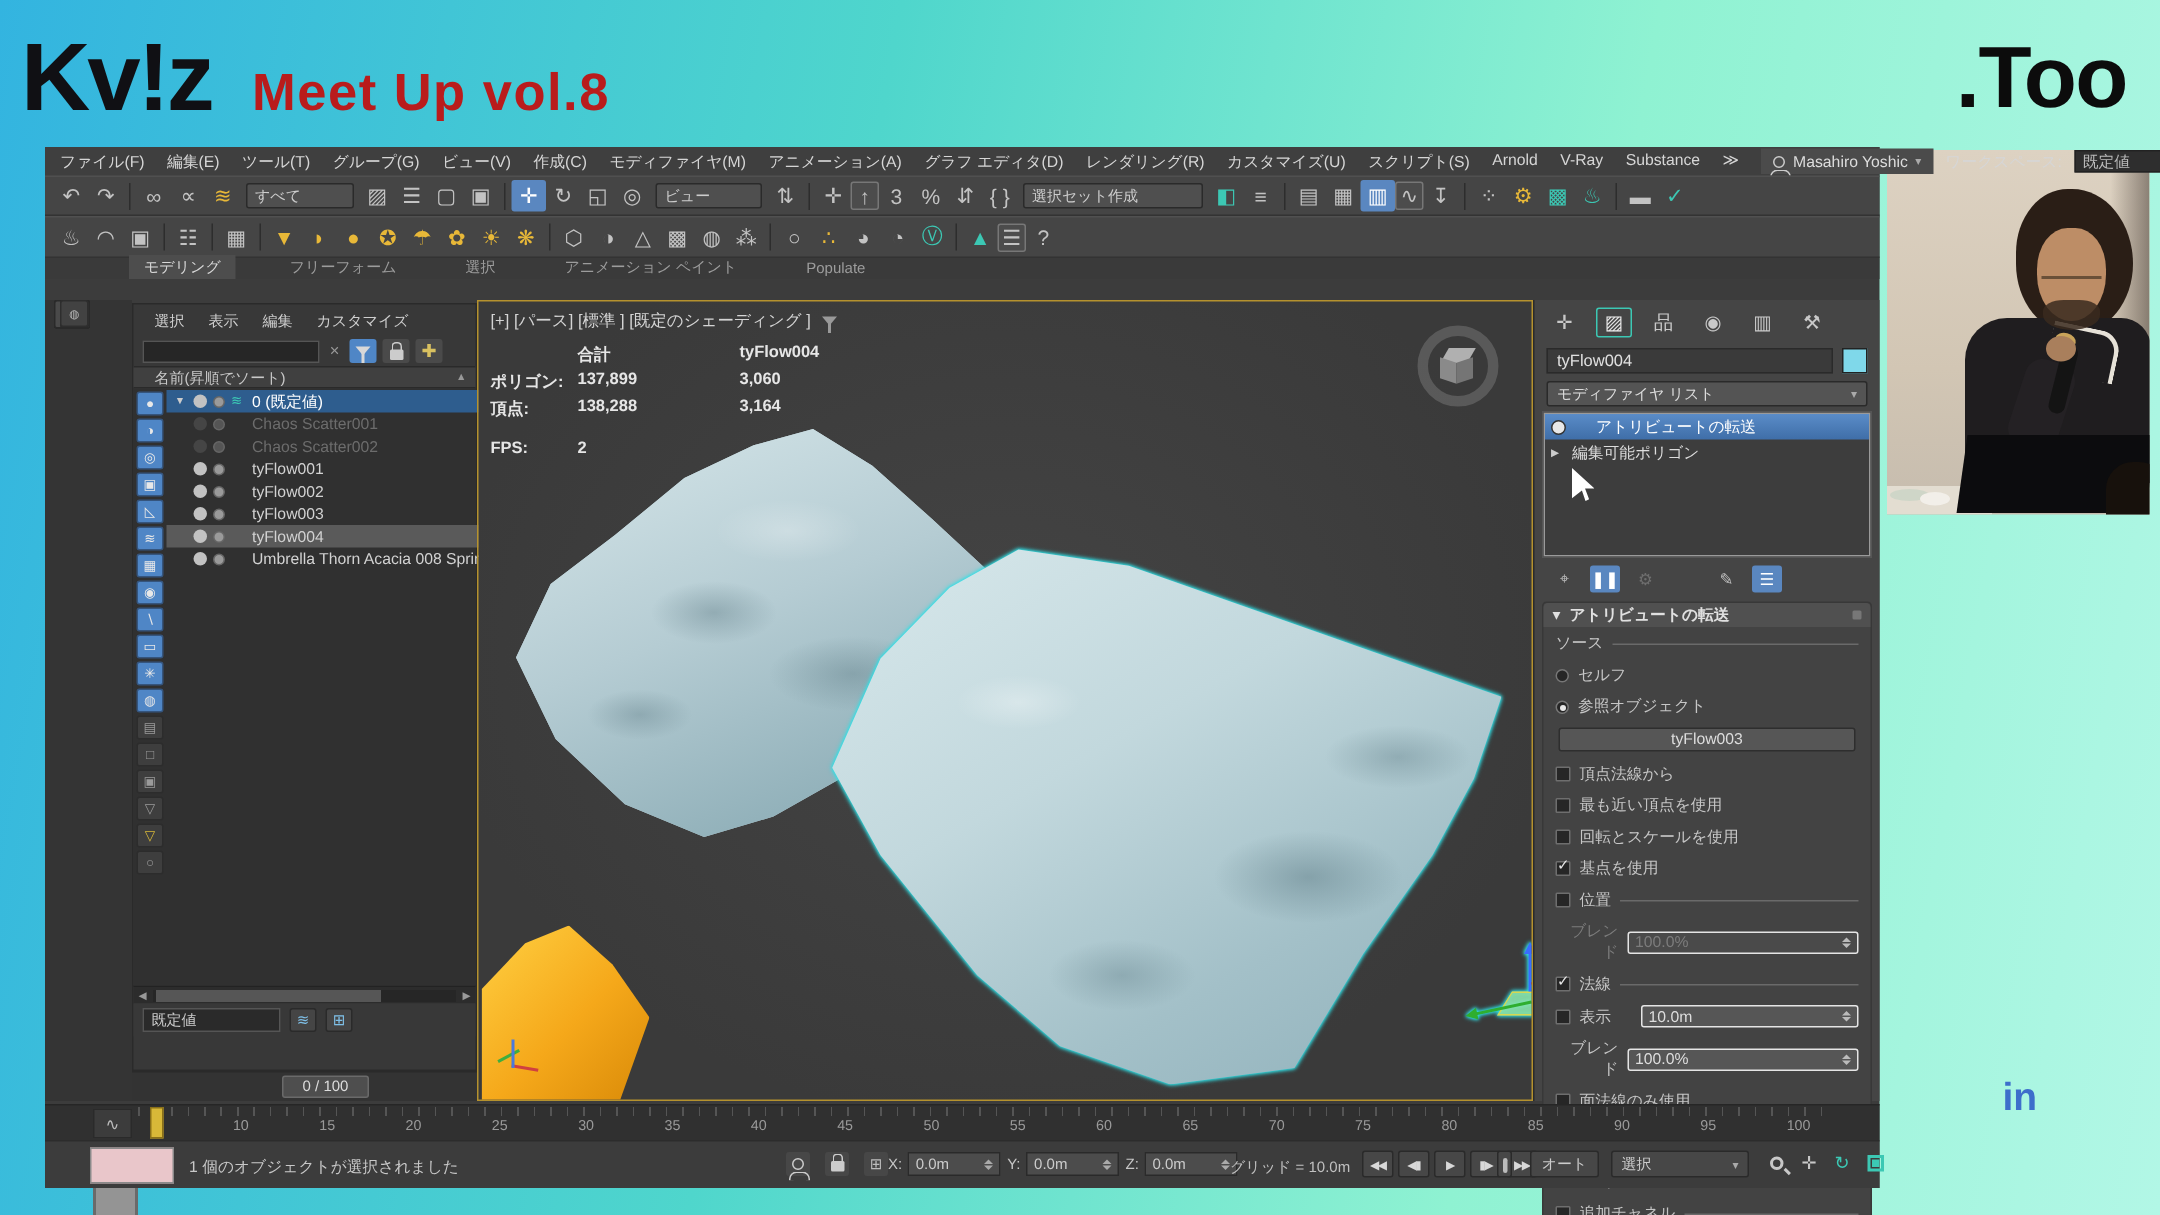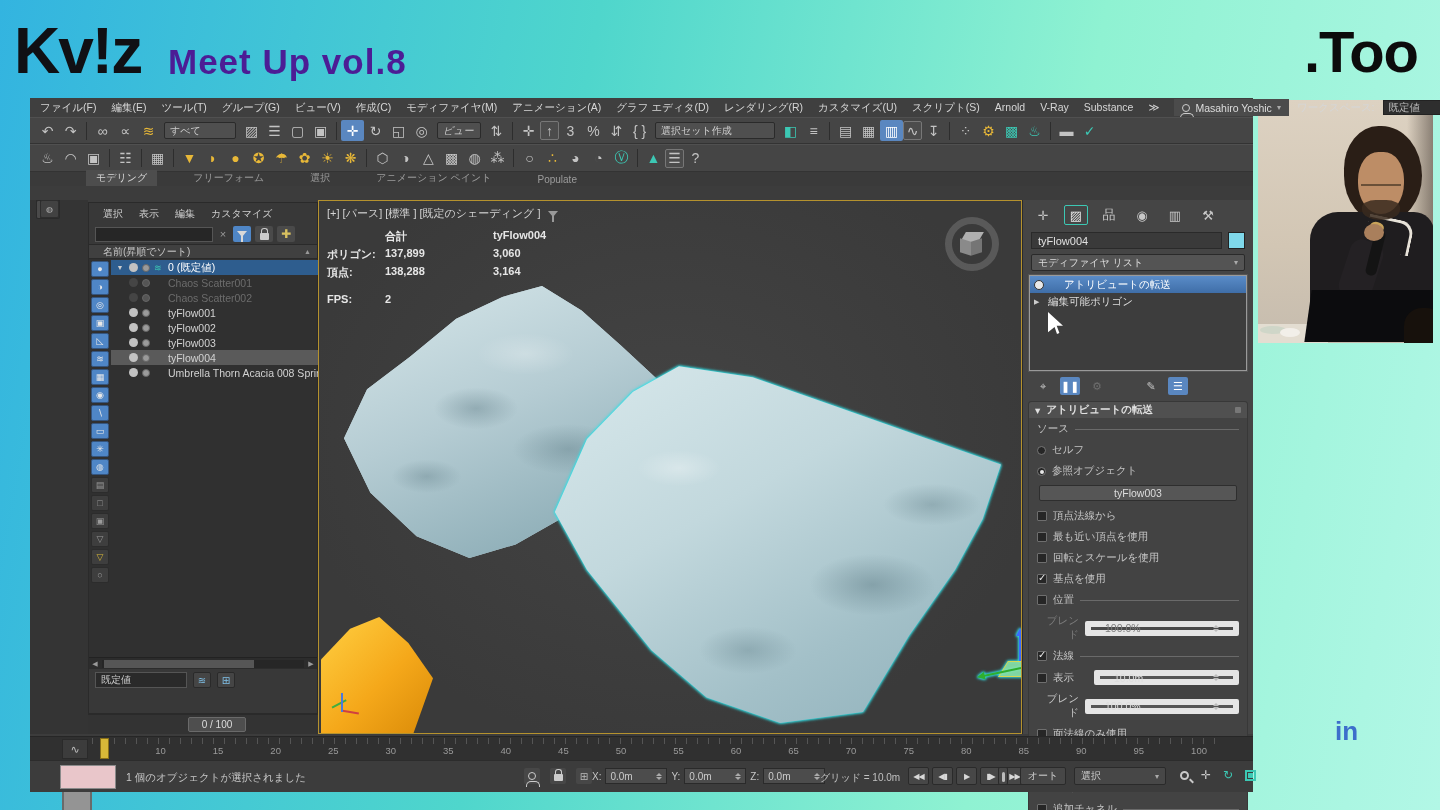--- a/index.html
+++ b/index.html
@@ -4,21 +4,21 @@
 <style>
   * { margin:0; padding:0; box-sizing:border-box; }
   html,body { width:1440px; height:810px; overflow:hidden; }
   body {
     font-family:"Liberation Sans","DejaVu Sans",sans-serif;
     background:linear-gradient(100deg,#33b4e0 0%,#4fd6cc 38%,#8ff2d2 70%,#b2f7e6 100%);
     position:relative;
   }
   
   .ev-logo { position:absolute; left:14px; top:14px; font-size:64px; font-weight:900; color:#101014; letter-spacing:-2px; }
-  .ev-title { position:absolute; left:168px; top:42px; font-size:35px; font-weight:800; color:#4c1d95; letter-spacing:1px; }
+  .ev-title { position:absolute; left:168px; top:42px; font-size:35px; font-weight:800; color:#b91c1c; letter-spacing:1px; }
   .ev-brand { position:absolute; right:22px; top:18px; font-size:58px; font-weight:900; color:#0c0c0c; letter-spacing:-1px; }
   .ev-loc { position:absolute; left:1253px; top:716px; width:187px; text-align:center; color:#3d6ecb; font-weight:800; }
   .ev-loc .l1 { font-size:26px; margin-bottom:8px; }
   .ev-loc .l2 { font-size:30px; }
 
   
   .cam { position:absolute; left:1258px; top:100px; width:175px; height:243px; overflow:hidden; background:linear-gradient(180deg,#ddd2c2 0%,#d2c6b4 60%,#c6bcae 100%); }
   .cam .shade-r { position:absolute; right:0; top:0; width:26px; height:100%; background:linear-gradient(to left,rgba(40,30,25,.45),transparent); }
   .cam .hair { position:absolute; left:86px; top:26px; width:78px; height:96px; background:#2a1e16; border-radius:46% 54% 50% 50%; }
   .cam .face { position:absolute; left:100px; top:52px; width:46px; height:62px; background:#bd8d66; border-radius:46% 46% 52% 52%; }
@@ -52,21 +52,21 @@
   .tbar { position:absolute; left:0; width:100%; display:flex; align-items:center; padding-left:6px; background:#454545; border-top:1px solid #505050; border-bottom:1px solid #333; }
   .tbar1 { top:19px; height:27px; }
   .tbar2 { top:46px; height:28px; }
   .ic { display:inline-flex; align-items:center; justify-content:center; width:23px; height:21px; color:#c3c3c3; font-size:14px; flex:0 0 auto; }
   .ic.hl { background:#5a87c0; border-radius:2px; color:#fff; }
   .ic.box { border:1px solid #777; border-radius:2px; background:#4c4c4c; height:19px; width:19px; }
   .ic.yl { color:#e8b838; }
   .ic.teal { color:#3cc8b4; }
   .sep { width:1px; height:18px; background:#2d2d2d; margin:0 4px; flex:0 0 auto; }
   .dd { background:#4f4f4f; border:1px solid #2a2a2a; border-radius:2px; height:17px; font-size:10px; color:#ccc; display:inline-flex; align-items:center; padding:0 5px; margin:0 4px; flex:0 0 auto; }
-  .dd.w70 { width:72px; } .dd.w66 { width:44px;font-style:italic; } .dd.w118 { width:120px; }
+  .dd.w70 { width:72px; } .dd.w66 { width:71px; } .dd.w118 { width:120px; }
 
   
   .ribbon { position:absolute; left:0; top:74px; width:100%; height:14px; background:#3a3a3a; display:flex; align-items:flex-end; gap:26px; padding-left:56px; font-size:10px; color:#9c9c9c; }
   .ribbon .rtab { padding:1px 10px; }
   .ribbon .rtab.active { background:#4d4d4d; color:#d8d8d8; }
   .subtab-row { position:absolute; left:0; top:88px; width:100%; height:14px; background:#333; }
   .subtab { position:absolute; left:30px; top:0; background:#474747; color:#cfcfcf; font-size:10px; padding:1px 8px; }
 
   
   .ldock { position:absolute; left:0; top:102px; width:58px; height:534px; background:#343434; }
@@ -189,21 +189,21 @@
   .ro-head { height:16px; background:#505050; border-radius:3px 3px 0 0; display:flex; align-items:center; gap:6px; padding:0 6px; color:#e0e0e0; font-weight:bold; font-size:10.5px; }
   .ro-head .pin { margin-left:auto; width:6px; height:6px; background:#777; border-radius:1px; }
   .ro-body { padding:4px 8px 0; }
   .ro-row { display:flex; align-items:center; gap:6px; margin-bottom:7px; }
   .grp-line { flex:1; height:1px; background:#6a6a6a; }
   .cb { width:10px; height:10px; background:#262626; border:1px solid #6e6e6e; border-radius:1px; position:relative; flex:0 0 auto; }
   .cb.on::after { content:"✓"; position:absolute; left:0px; top:-3px; color:#e8e8e8; font-size:10px; }
   .rb { width:9px; height:9px; background:#262626; border:1px solid #777; border-radius:50%; position:relative; flex:0 0 auto; }
   .rb.on::after { content:""; position:absolute; left:2px; top:2px; width:4px; height:4px; background:#e8e8e8; border-radius:50%; }
   .ro-btn { margin:0 2px 8px; height:16px; background:#565656; border:1px solid #2e2e2e; border-radius:2px; display:flex; align-items:center; justify-content:center; color:#ddd; }
-  .fld { height:15px; background:#565656; border:6px solid #e5e5e5; border-radius:2px; display:flex; align-items:center; padding:0 14px; color:#ddd; flex:1; }
+  .fld { height:15px; background:#565656; border:1px solid #e5e5e5; border-radius:2px; display:flex; align-items:center; padding:0 4px; color:#ddd; flex:1; }
   .fld .spin { margin-left:auto; display:flex; flex-direction:column; gap:1px; }
   .fld .spin i { width:0; height:0; border-left:3px solid transparent; border-right:3px solid transparent; }
   .fld .spin .up { border-bottom:3px solid #bbb; }
   .fld .spin .dn { border-top:3px solid #bbb; }
   .ro-row.dim, .ro-row.dim .fld { color:#7c7c7c; }
   .ro-row.dim .fld { background:#4a4a4a; }
   .ind { width:42px; text-align:right; flex:0 0 auto; }
 
   
   .trackbar { position:absolute; left:0; top:638px; width:100%; height:24px; background:#303030; border-top:1px solid #262626; }

